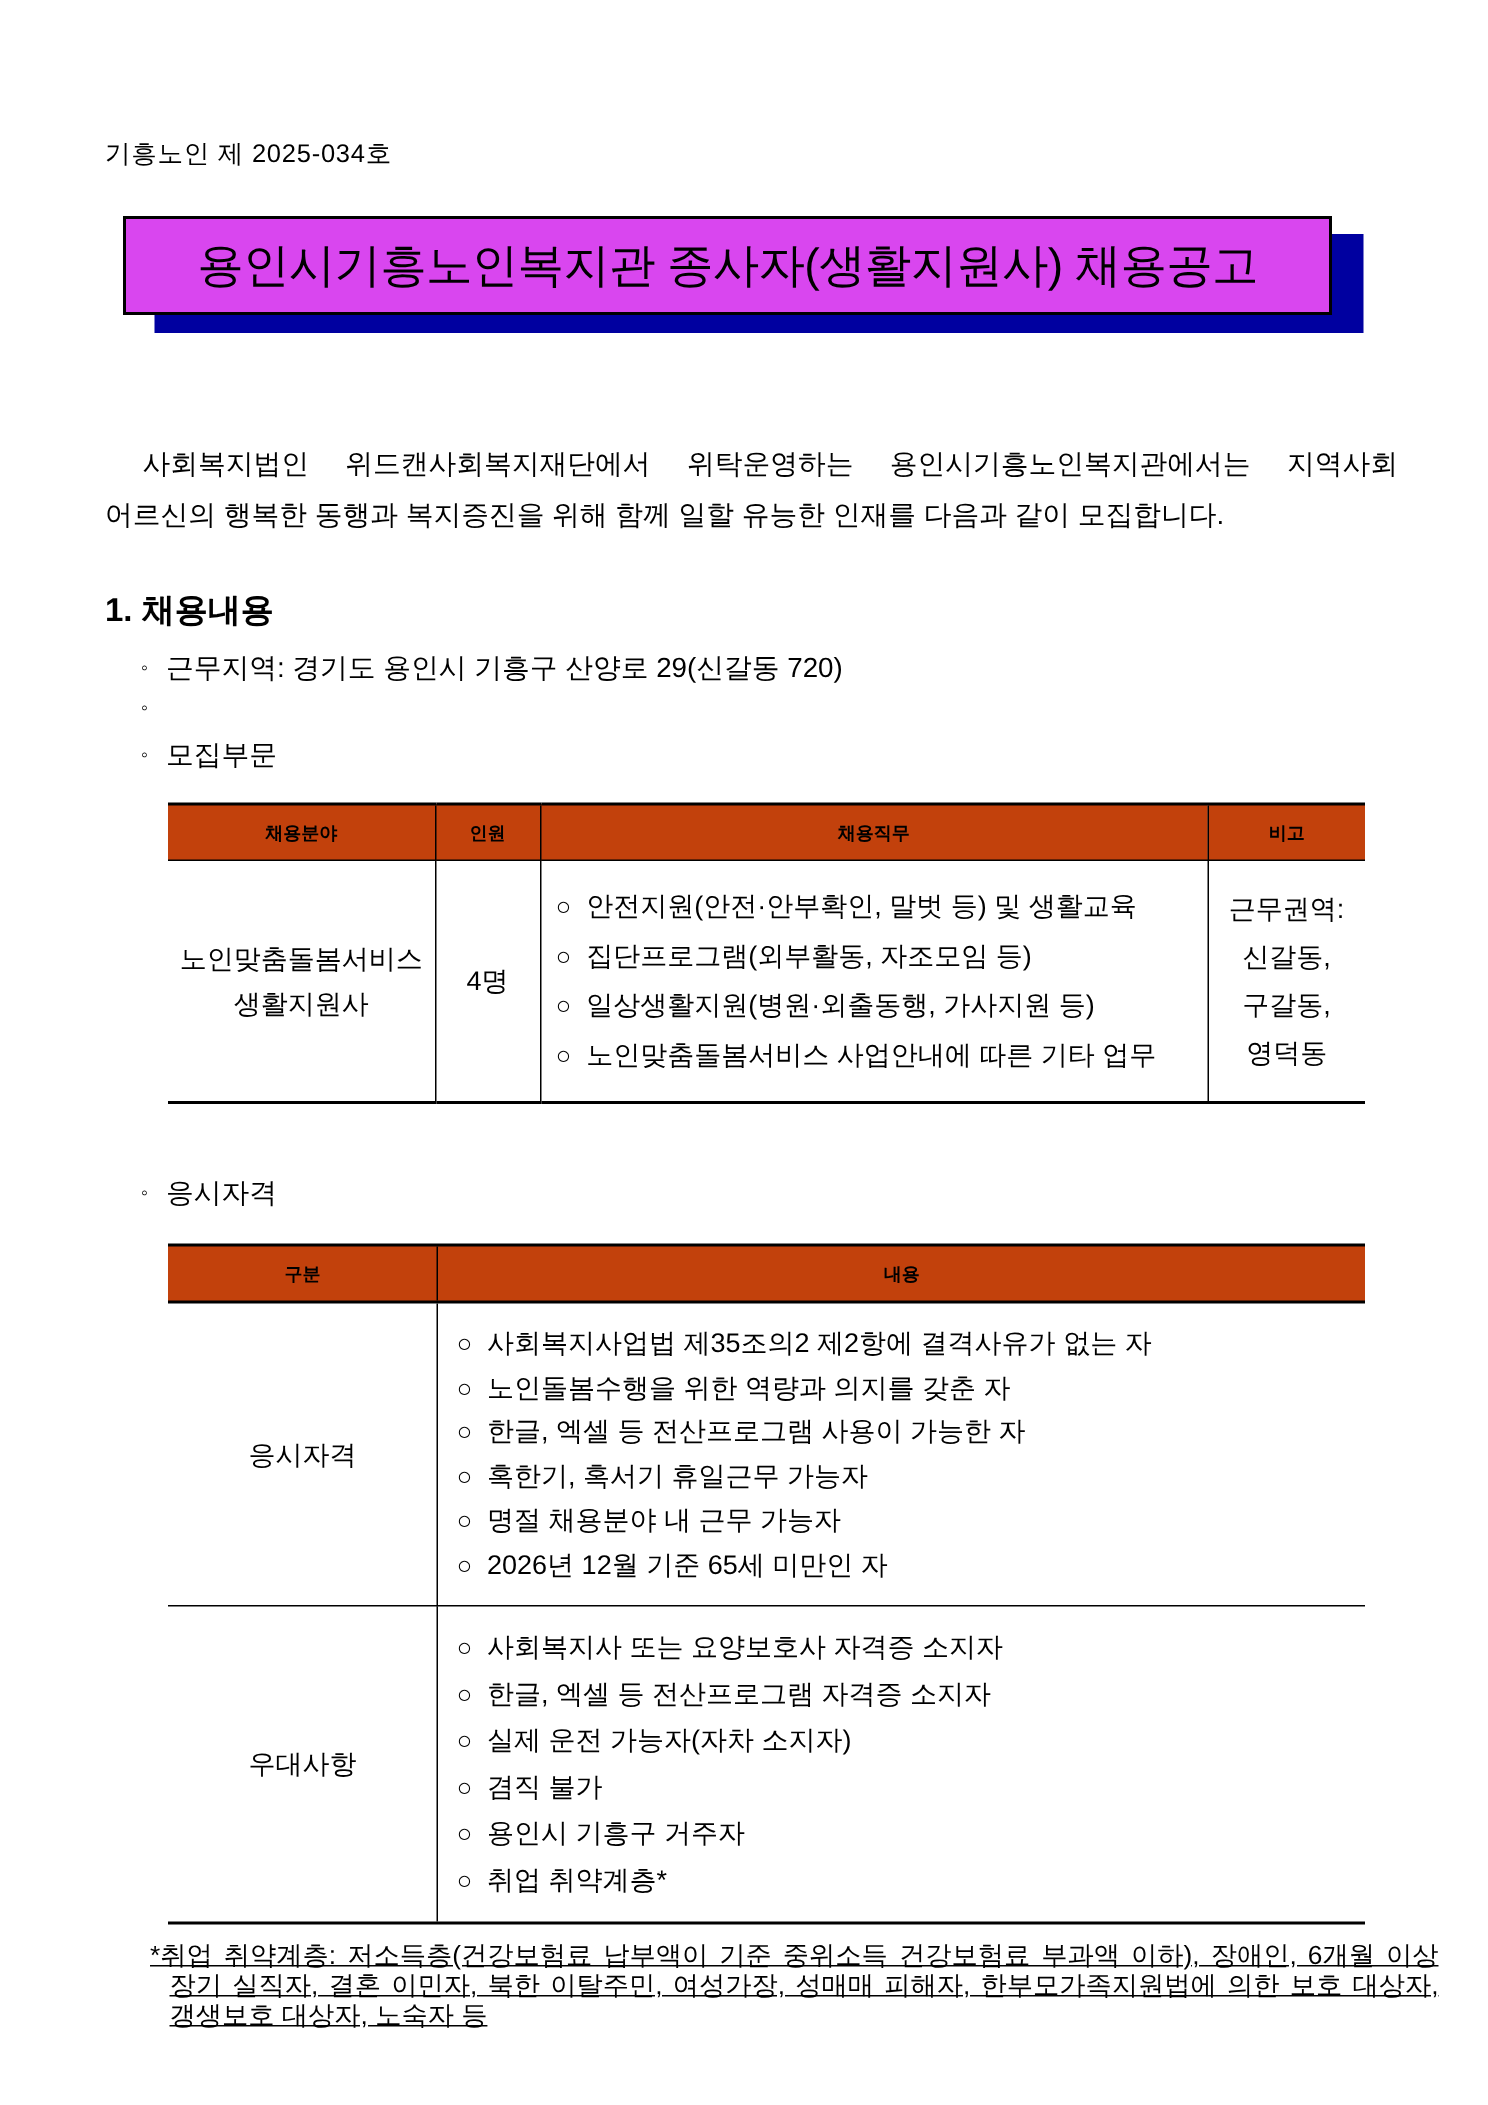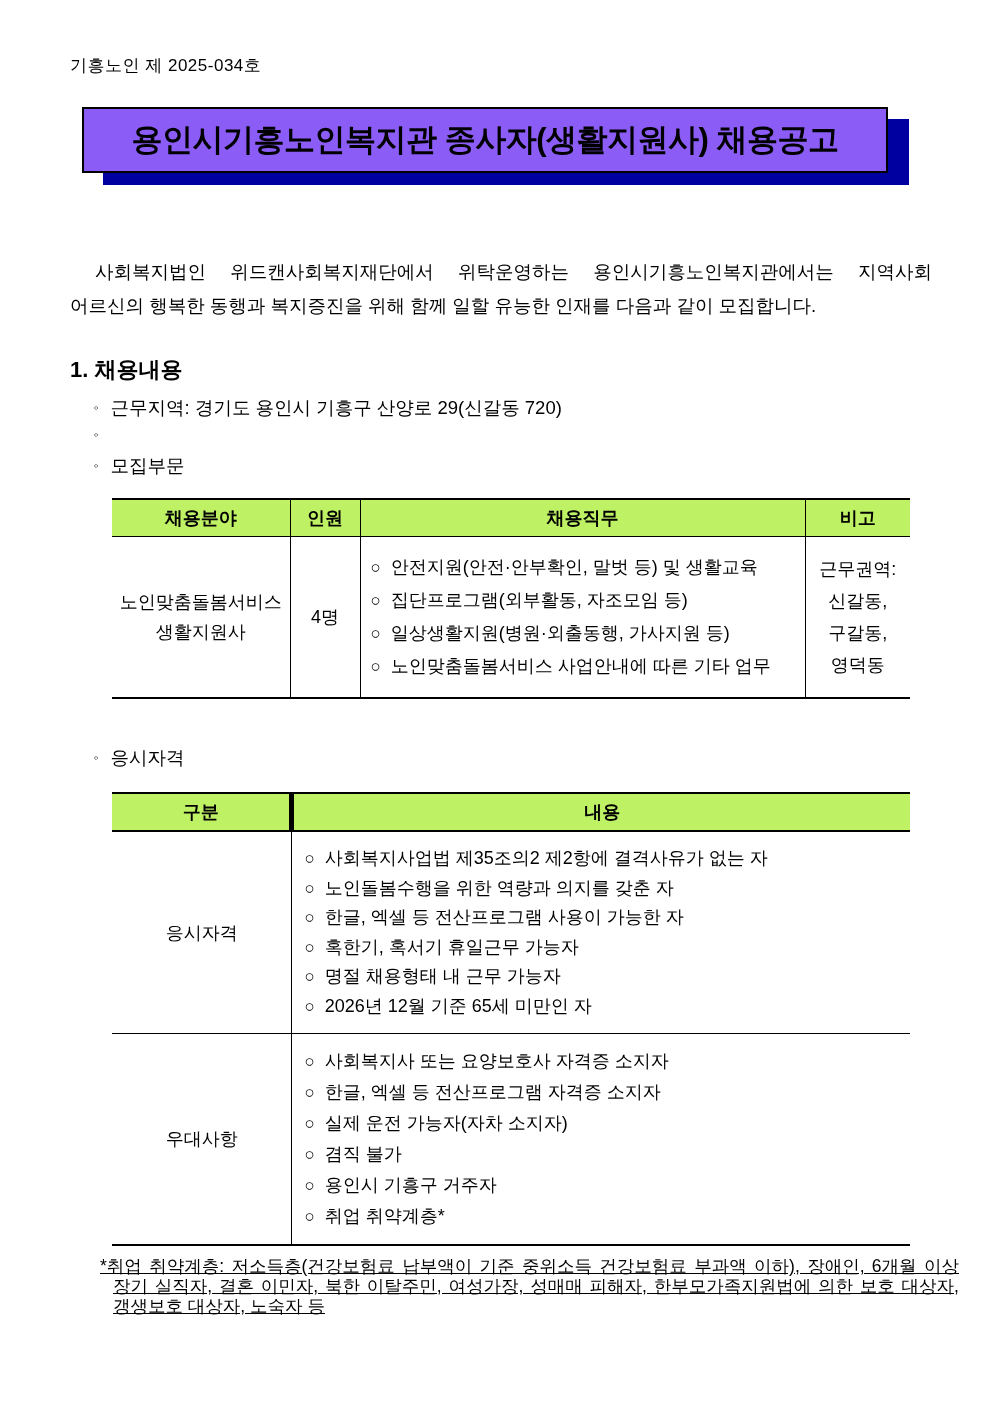--- a/index.html
+++ b/index.html
@@ -1,53 +1,53 @@
 <!DOCTYPE html>
 <html lang="ko"><head>
 <meta charset="utf-8">
 <style>
   html, body { margin: 0; padding: 0; background: #ffffff; }
   body {
     width: 992px; height: 1403px;
     font-family: "Liberation Sans", "DejaVu Sans", sans-serif;
     color: #000; font-size: 18px; overflow: hidden;
   }
-  .page { padding: 54px 60px 0 70px; box-sizing: border-box; }
+  .page { padding: 91px 60px 0 70px; box-sizing: border-box; }
 
   .doc-number { font-size: 17px; letter-spacing: 0.5px; }
 
   
   .title-wrap { position: relative; margin: 30px 20px 0 12px; height: 80px; }
   .title-shadow {
     position: absolute; left: 21px; top: 12px;
     width: 806px; height: 66px; background: #0000A0;
   }
   .title-box {
     position: absolute; left: 0; top: 0;
     width: 802px; height: 62px;
-    background: #8b5cf6; border: 2px solid #000;
+    background: #d946ef; border: 2px solid #000;
     display: flex; align-items: center; justify-content: center;
-    font-size: 31px; font-weight: bold; letter-spacing: -0.5px;
+    font-size: 31px; font-weight: normal; letter-spacing: -0.5px;
   }
 
   .intro {
     margin-top: 68px; line-height: 34px; text-align: justify;
     text-indent: 25px; word-break: keep-all; font-size: 18.5px;
   }
 
   .sec-heading { margin-top: 32px; font-weight: bold; font-size: 22px; }
 
   .bullet-list { margin-top: 10px; }
   .bullet-line { display: flex; align-items: baseline; margin: 9px 0 9px 24px; font-size: 18.5px; }
   .sub-bullet { font-size: 13px; margin-right: 12px; position: relative; top: -2px; }
 
   table { border-collapse: collapse; margin-left: 42px; width: 798px; font-size: 18px; }
   table.recruit { margin-top: 20px; }
   th {
-    background: #bef264; font-weight: bold; font-size: 18px;
+    background: #c2410c; font-weight: bold; font-size: 12px;
     border-top: 2.5px solid #000; border-bottom: 1.5px solid #000;
     height: 34px; text-align: center; vertical-align: middle;
   }
   td { vertical-align: middle; }
   .recruit td { border-bottom: 2.5px solid #000; }
   .recruit .vline-r { border-right: 1px solid #000; }
   .recruit th.vline-r { border-right: 1px solid #000; }
   .cell-center { text-align: center; line-height: 30px; }
   .duties-cell { padding: 14px 6px 14px 10px; }
   .duty-line { display: flex; align-items: baseline; line-height: 32px; }
@@ -155,21 +155,21 @@
     <span>응시자격</span>
   </div>
 
   <table class="qual">
     <colgroup>
         <col style="width:178px">
         <col style="width:620px">
       </colgroup>
     <tbody>
         <tr>
-      <th style="border-right:5px solid #000000">구분</th>
+      <th style="border-right:1px solid #000000">구분</th>
       <th>내용</th>
     </tr>
     <tr class="row-mid">
       <td class="label-cell">응시자격</td>
       <td class="items-cell">
         <div class="duty-line">
           <span class="circle">○</span>
           <span>사회복지사업법 제35조의2 제2항에 결격사유가 없는 자</span>
         </div>
         <div class="duty-line">
@@ -179,21 +179,21 @@
         <div class="duty-line">
           <span class="circle">○</span>
           <span>한글, 엑셀 등 전산프로그램 사용이 가능한 자</span>
         </div>
         <div class="duty-line">
           <span class="circle">○</span>
           <span>혹한기, 혹서기 휴일근무 가능자</span>
         </div>
         <div class="duty-line">
           <span class="circle">○</span>
-          <span>명절 채용형태 내 근무 가능자</span>
+          <span>명절 채용분야 내 근무 가능자</span>
         </div>
         <div class="duty-line">
           <span class="circle">○</span>
           <span>2026년 12월 기준 65세 미만인 자</span>
         </div>
       </td>
     </tr>
     <tr class="row-last">
       <td class="label-cell">우대사항</td>
       <td class="items-cell">

